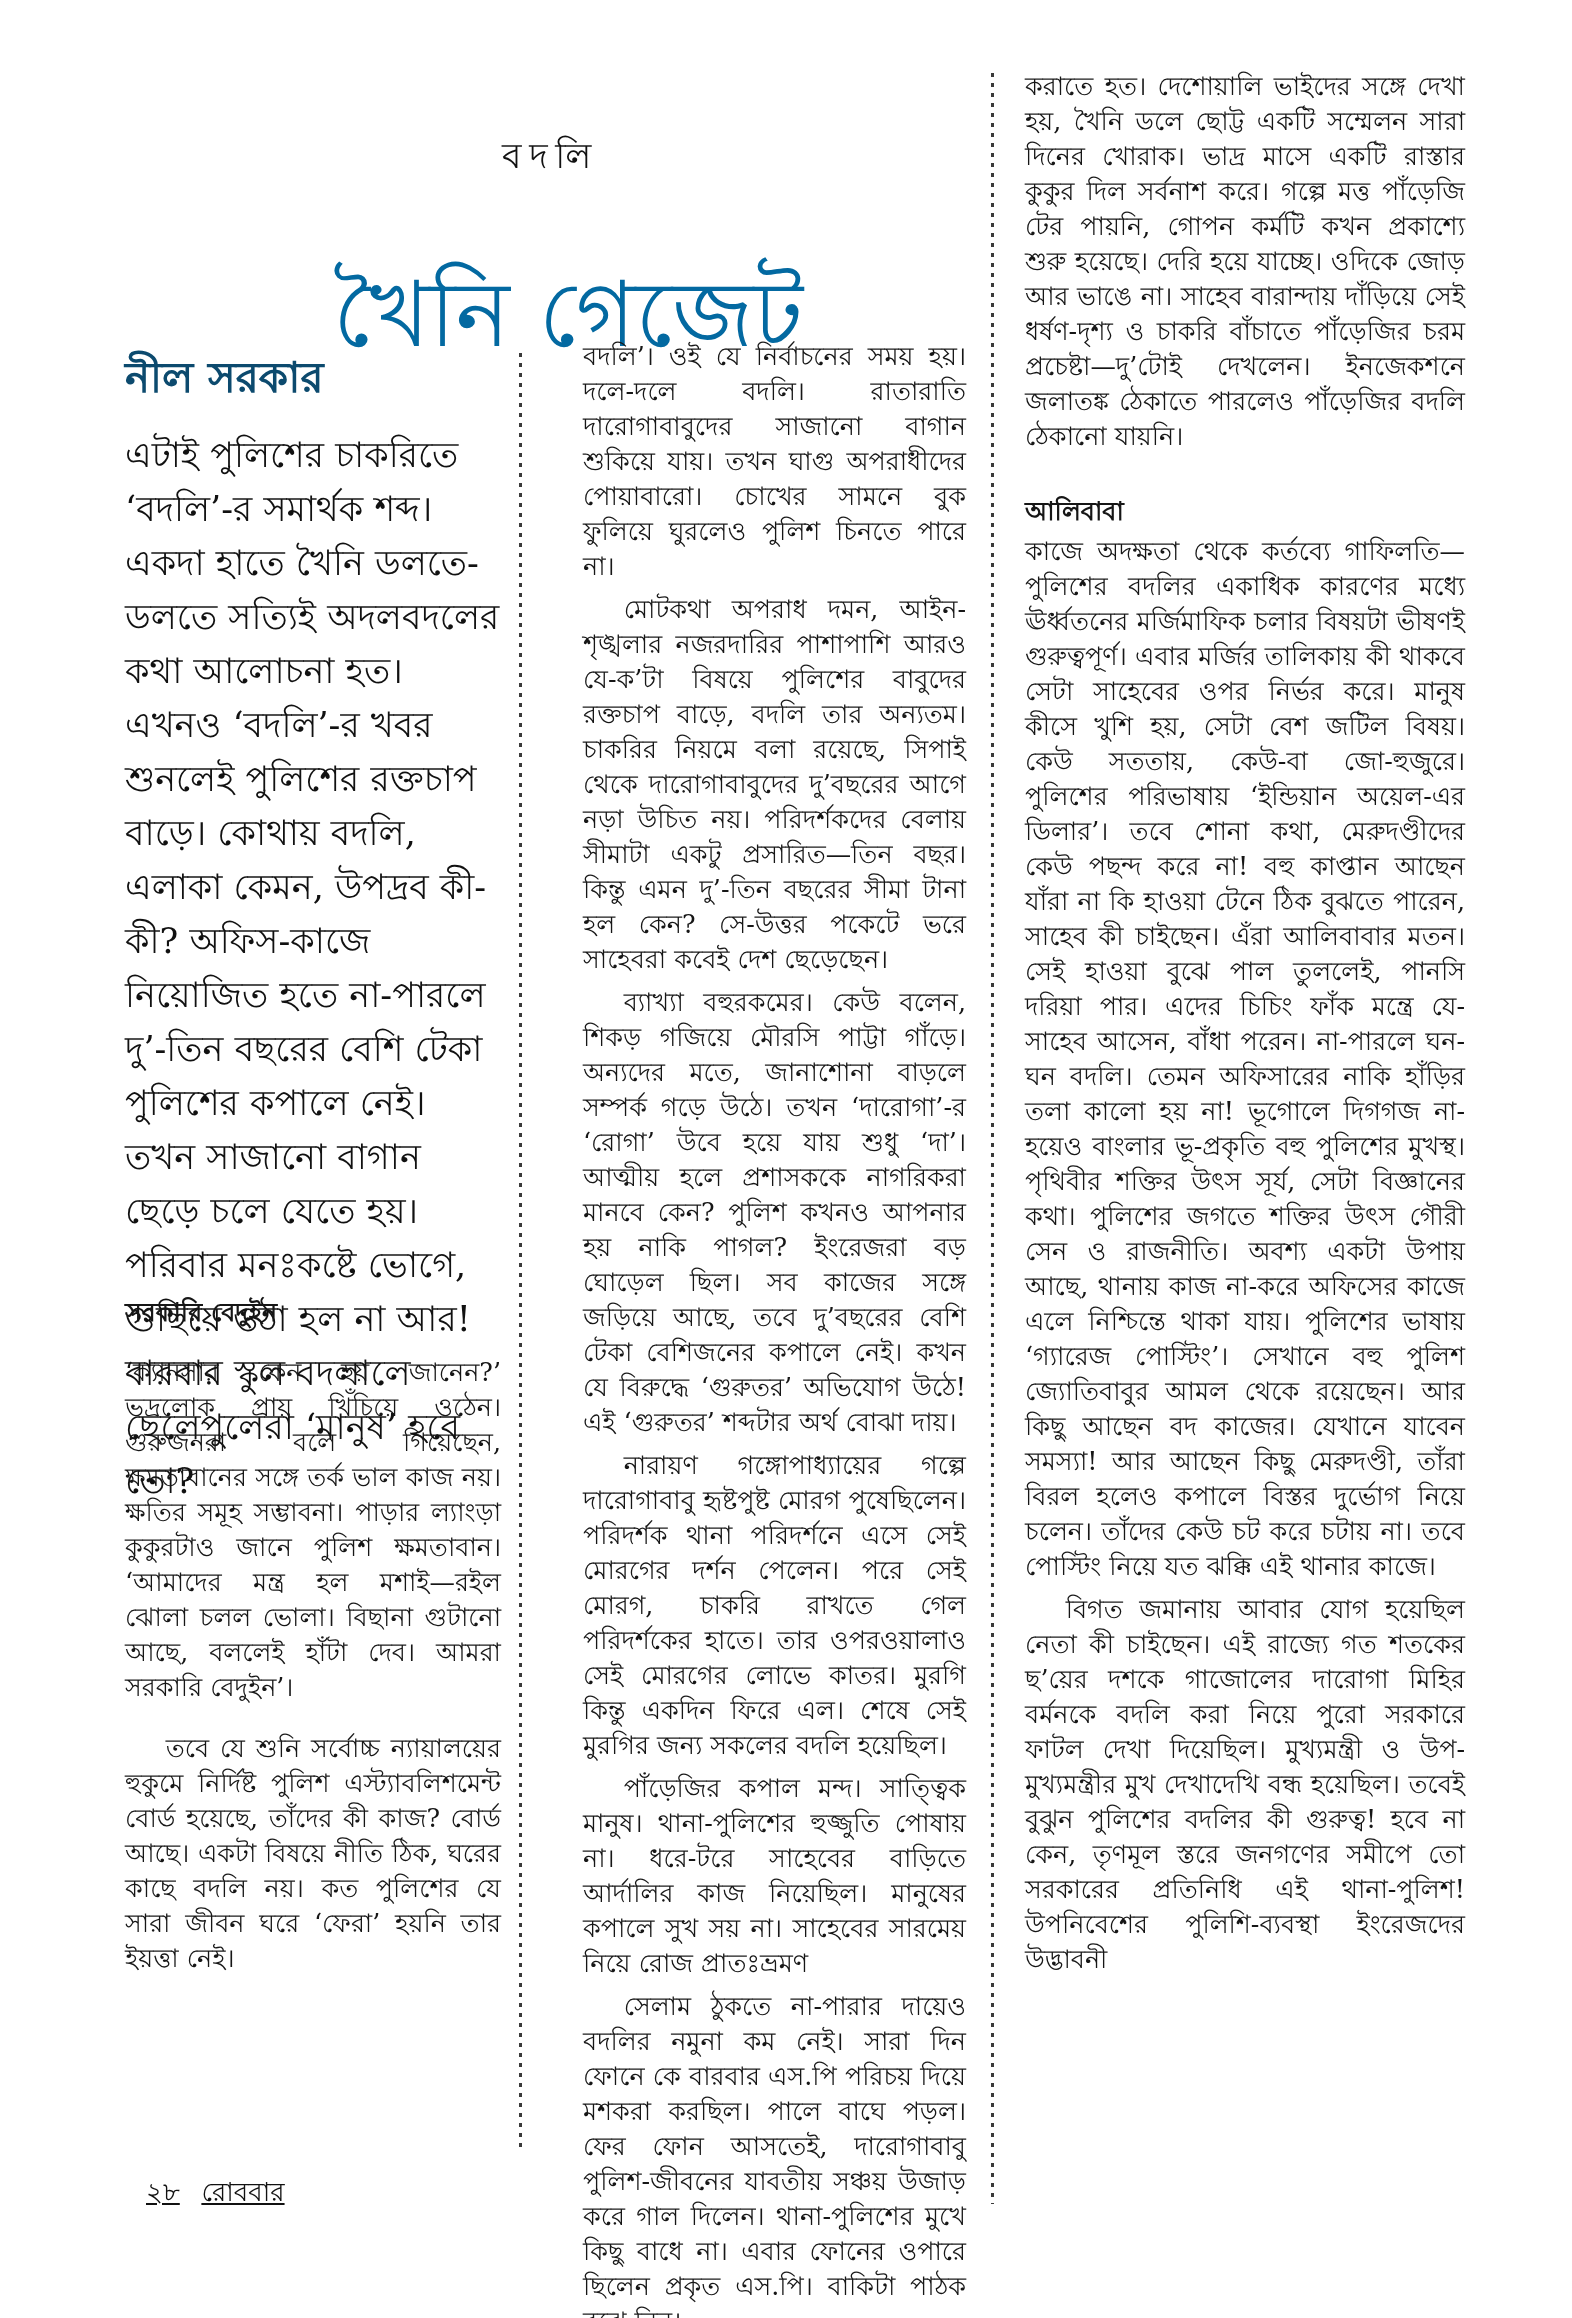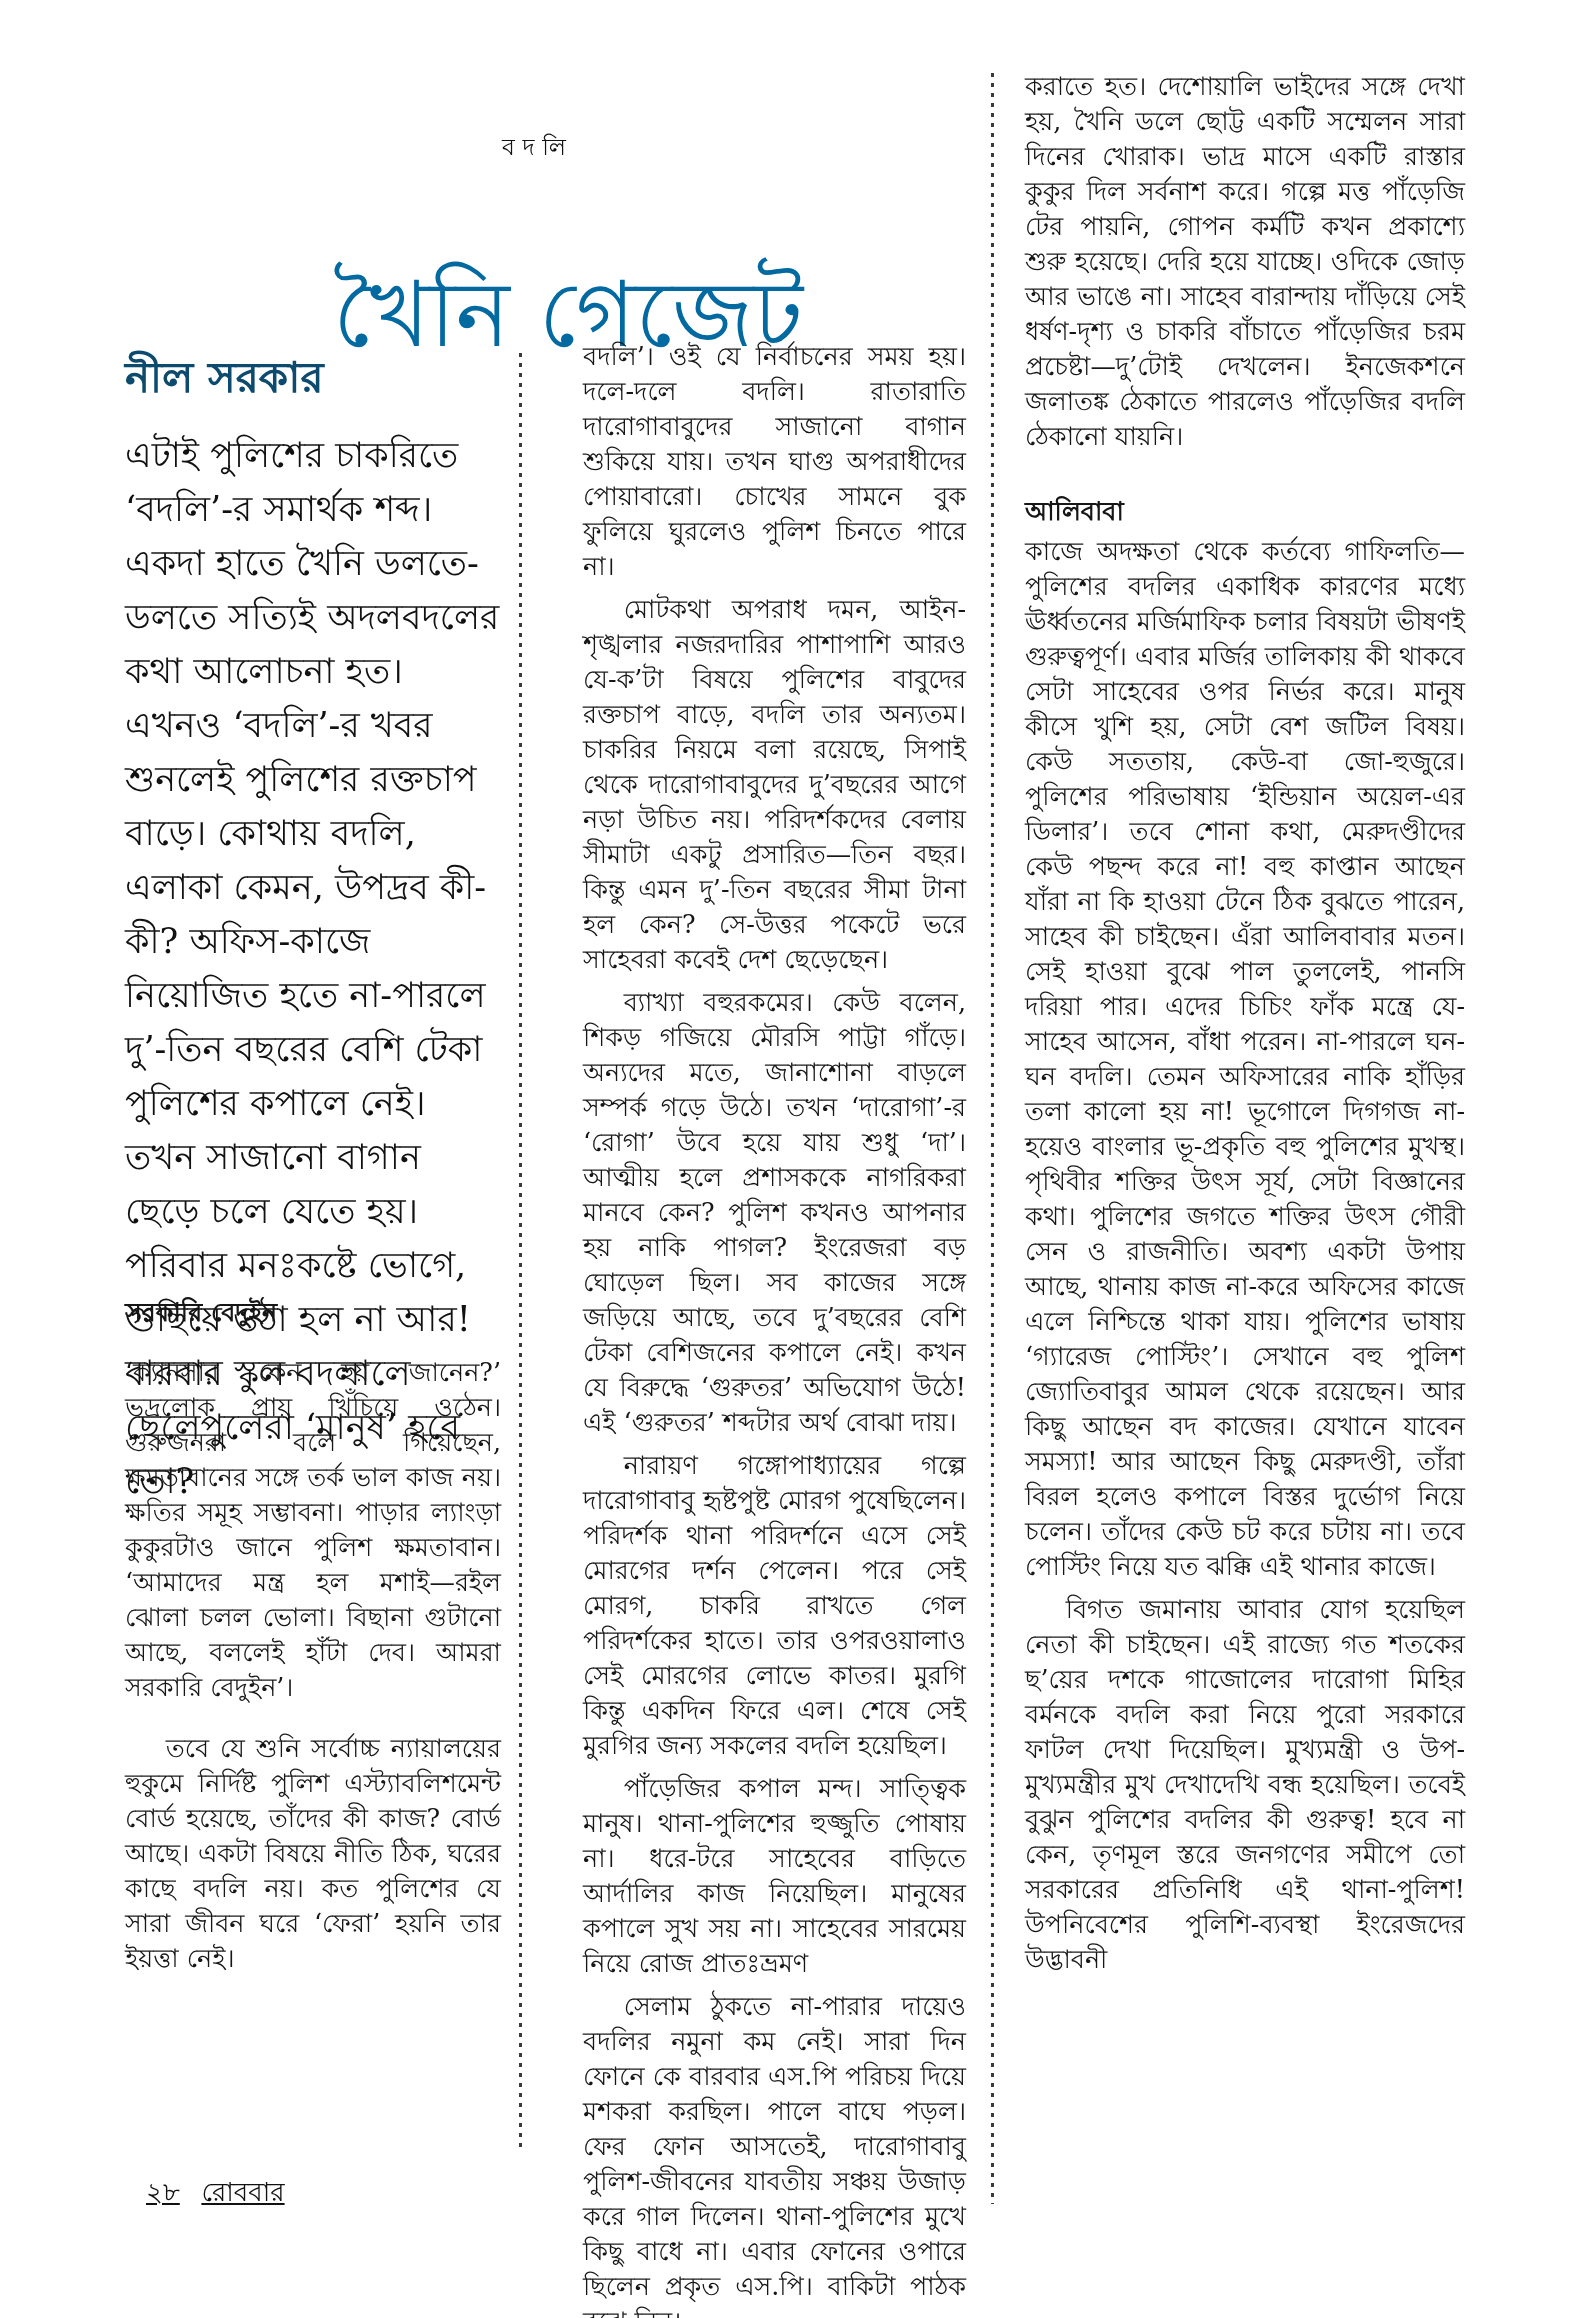--- a/index.html
+++ b/index.html
@@ -12,21 +12,21 @@
     width: 1573px;
     height: 2319px;
     background: #ffffff;
     overflow: hidden;
     color: #151515;
   }
   .kicker {
     position: absolute;
     left: 502px;
     top: 129px;
-    font-size: 23px;
+    font-size: 35px;
     letter-spacing: 7.7px;
     color: #111111;
     white-space: nowrap;
   }
   .headline {
     position: absolute;
     left: 333px;
     top: 199px;
     width: 908px;
     font-size: 91px;

